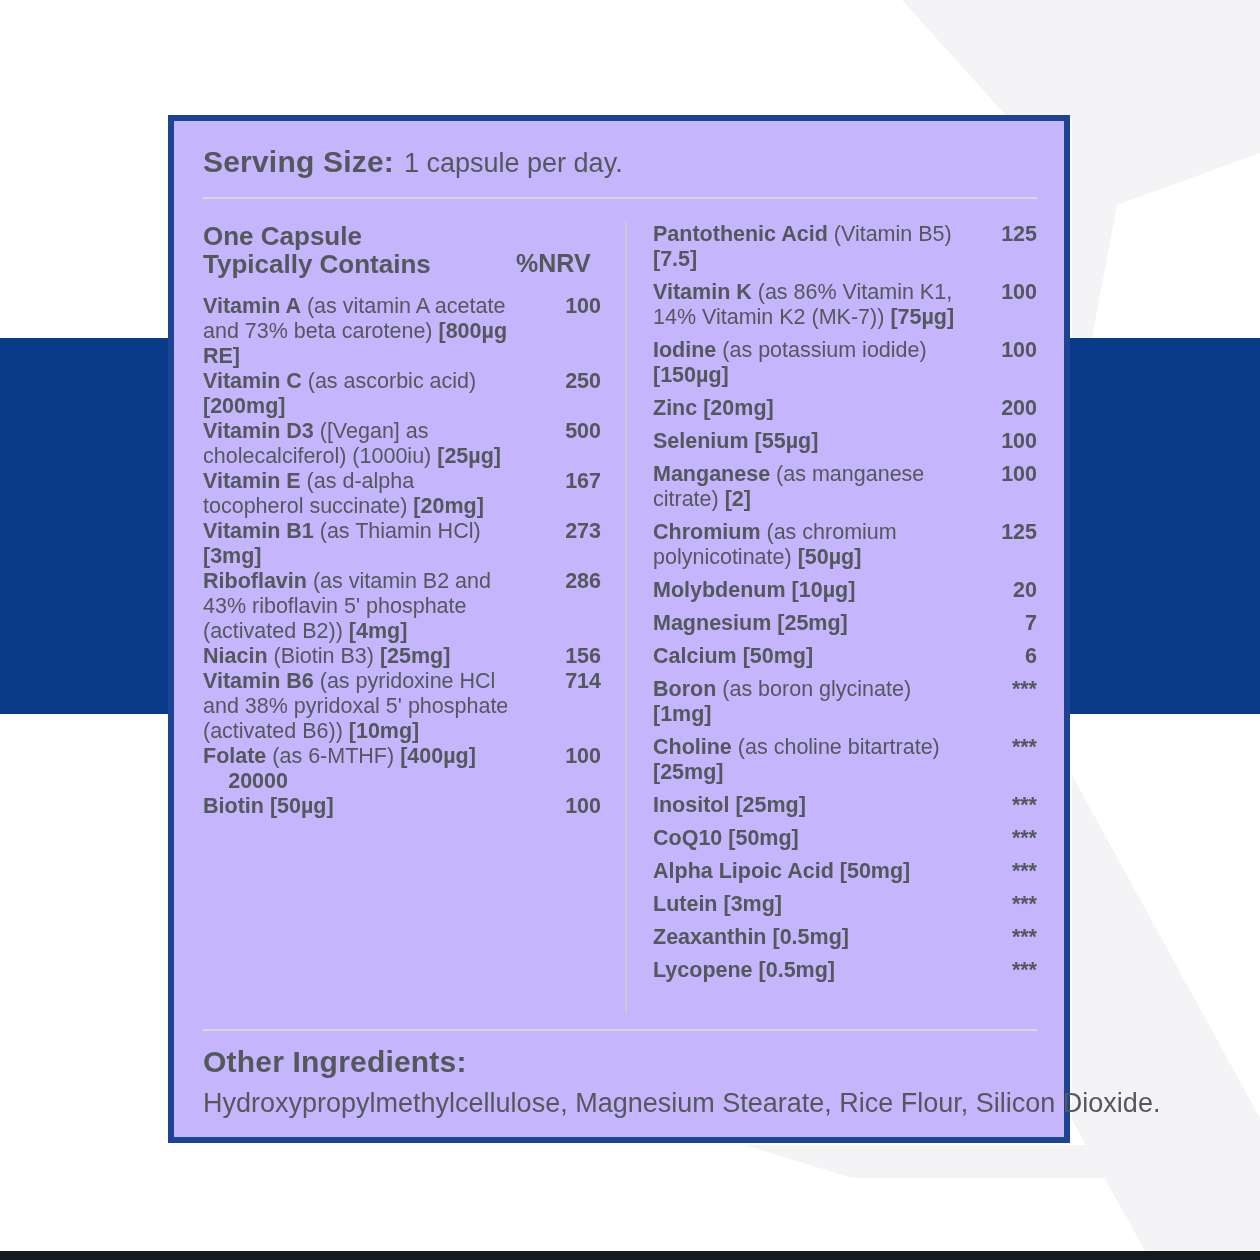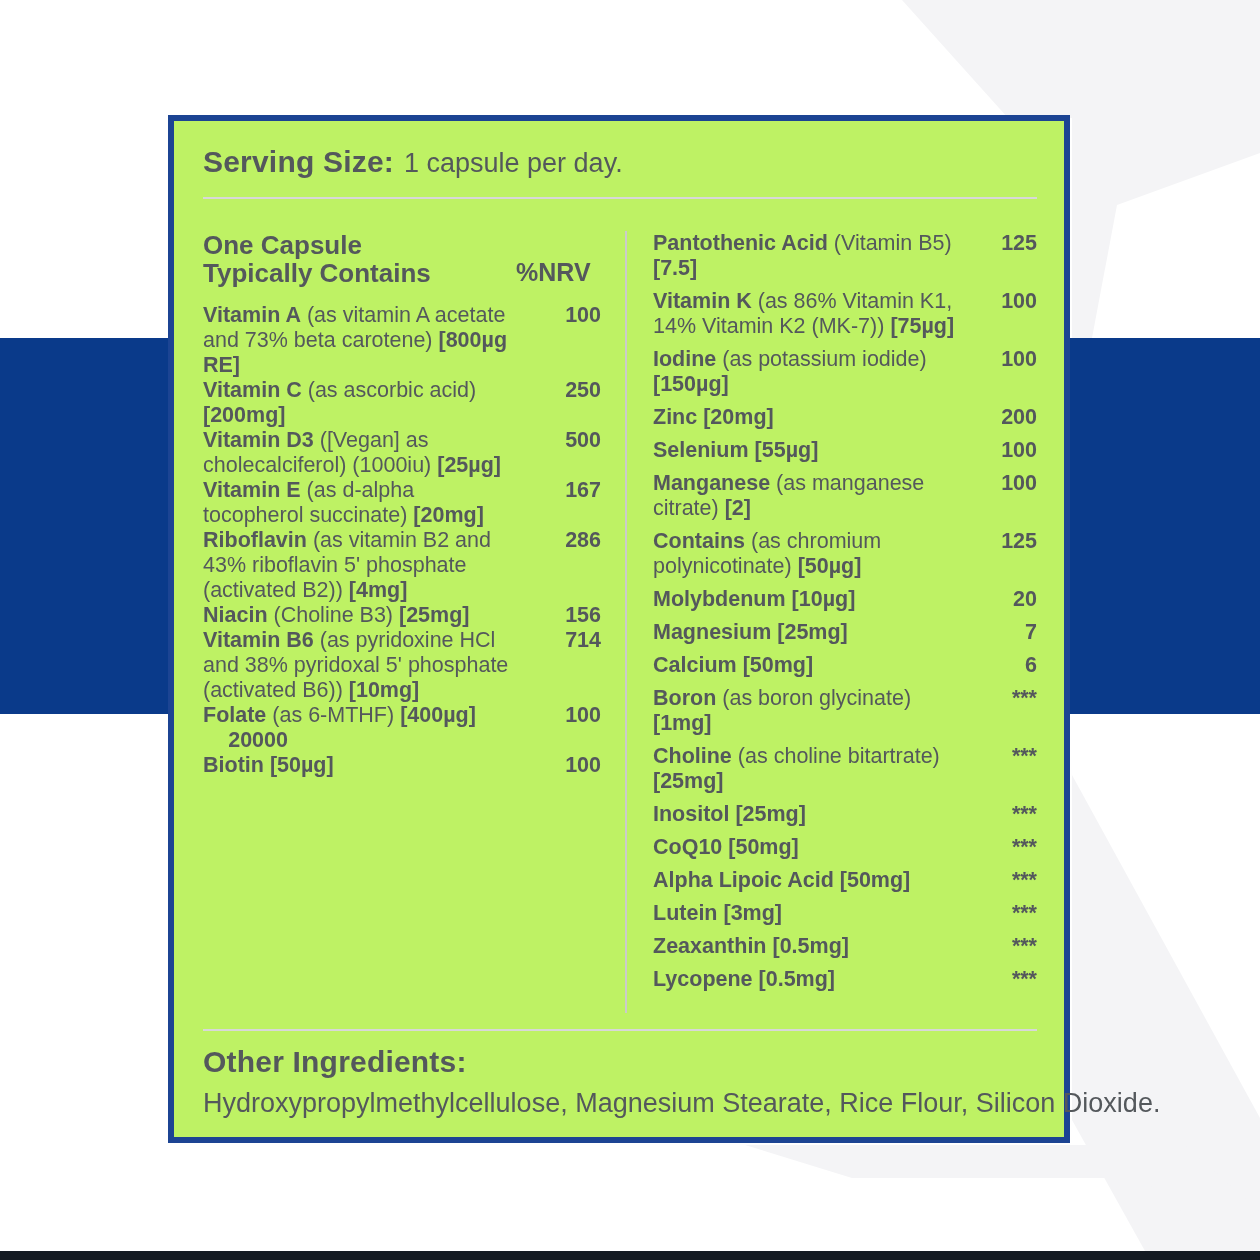--- a/index.html
+++ b/index.html
@@ -23,31 +23,31 @@
   .band{
     position:absolute;left:0;top:338px;width:1260px;height:376px;
     background:var(--blue,#0a3a8a);
   }
   .bottom-bar{
     position:absolute;left:0;top:1251px;width:1260px;height:9px;
     background:var(--dark,#141a22);
   }
   .panel{
     position:absolute;left:168px;top:115px;width:902px;height:1028px;
-    background:#bef264;border:6px solid var(--bblue,#1c4493);
+    background:#c4b5fd;border:6px solid var(--bblue,#1c4493);
     box-sizing:border-box;
     display:flex;flex-direction:column;
     padding:24px 27px 18px 29px;
   }
   .serving{flex:0 0 auto;white-space:nowrap;}
   .serving-label{font-size:30px;font-weight:bold;letter-spacing:.2px;}
   .serving-value{font-size:27px;font-weight:normal;margin-left:10px;}
   .hrule{flex:0 0 auto;height:2px;background:var(--rule,#d8d8d8);margin-top:18px;}
   .hrule.bottom{margin-top:0;}
-  .columns{flex:1 1 auto;display:flex;margin-top:32px;margin-bottom:16px;overflow:hidden;}
+  .columns{flex:1 1 auto;display:flex;margin-top:23px;margin-bottom:16px;overflow:hidden;}
   .col{display:flex;flex-direction:column;}
   .col.left{width:398px;flex:0 0 auto;}
   .col.right{flex:1 1 auto;}
   .vrule{flex:0 0 auto;width:2px;background:#cbcbcb;margin:0 26px 0 24px;}
   .col-header{display:flex;align-items:flex-end;margin-bottom:16px;}
   .col-title{flex:1 1 auto;font-size:26px;font-weight:bold;line-height:28px;}
   .nrv{flex:0 0 auto;width:85px;font-size:25px;font-weight:bold;}
   .rows{display:flex;flex-direction:column;}
   .col.left .rows{gap:0;}
   .col.right .rows{gap:8px;}
@@ -96,25 +96,29 @@
           </div>
           <div class="row">
             <p class="row-text"><span class="b">Vitamin D3</span> <span>([Vegan] as cholecalciferol) (1000iu)</span> <span class="b">[25µg]</span></p>
             <div class="row-val">500</div>
           </div>
           <div class="row">
             <p class="row-text"><span class="b">Vitamin E</span> <span>(as d-alpha tocopherol succinate)</span> <span class="b">[20mg]</span></p>
             <div class="row-val">167</div>
           </div>
           <div class="row">
+            <p class="row-text"><span class="b">Vitamin B1</span> <span>(as Thiamin HCl)</span> <span class="b">[3mg]</span></p>
+            <div class="row-val">273</div>
+          </div>
+          <div class="row">
             <p class="row-text"><span class="b">Riboflavin</span> <span>(as vitamin B2 and 43% riboflavin 5' phosphate (activated B2))</span> <span class="b">[4mg]</span></p>
             <div class="row-val">286</div>
           </div>
           <div class="row">
-            <p class="row-text"><span class="b">Niacin</span> <span>(Choline B3)</span> <span class="b">[25mg]</span></p>
+            <p class="row-text"><span class="b">Niacin</span> <span>(Biotin B3)</span> <span class="b">[25mg]</span></p>
             <div class="row-val">156</div>
           </div>
           <div class="row">
             <p class="row-text"><span class="b">Vitamin B6</span> <span>(as pyridoxine HCl and 38% pyridoxal 5' phosphate (activated B6))</span> <span class="b">[10mg]</span></p>
             <div class="row-val">714</div>
           </div>
           <div class="row">
             <p class="row-text"><span class="b">Folate</span> <span>(as 6-MTHF)</span> <span class="b">[400µg]</span></p>
             <div class="row-val">100</div>
           </div>
@@ -148,21 +152,21 @@
           </div>
           <div class="row">
             <p class="row-text"><span class="b">Selenium</span> <span class="b">[55µg]</span></p>
             <div class="row-val">100</div>
           </div>
           <div class="row">
             <p class="row-text"><span class="b">Manganese</span> <span>(as manganese citrate)</span> <span class="b">[2]</span></p>
             <div class="row-val">100</div>
           </div>
           <div class="row">
-            <p class="row-text"><span class="b">Contains</span> <span>(as chromium polynicotinate)</span> <span class="b">[50µg]</span></p>
+            <p class="row-text"><span class="b">Chromium</span> <span>(as chromium polynicotinate)</span> <span class="b">[50µg]</span></p>
             <div class="row-val">125</div>
           </div>
           <div class="row">
             <p class="row-text"><span class="b">Molybdenum</span> <span class="b">[10µg]</span></p>
             <div class="row-val">20</div>
           </div>
           <div class="row">
             <p class="row-text"><span class="b">Magnesium</span> <span class="b">[25mg]</span></p>
             <div class="row-val">7</div>
           </div>

